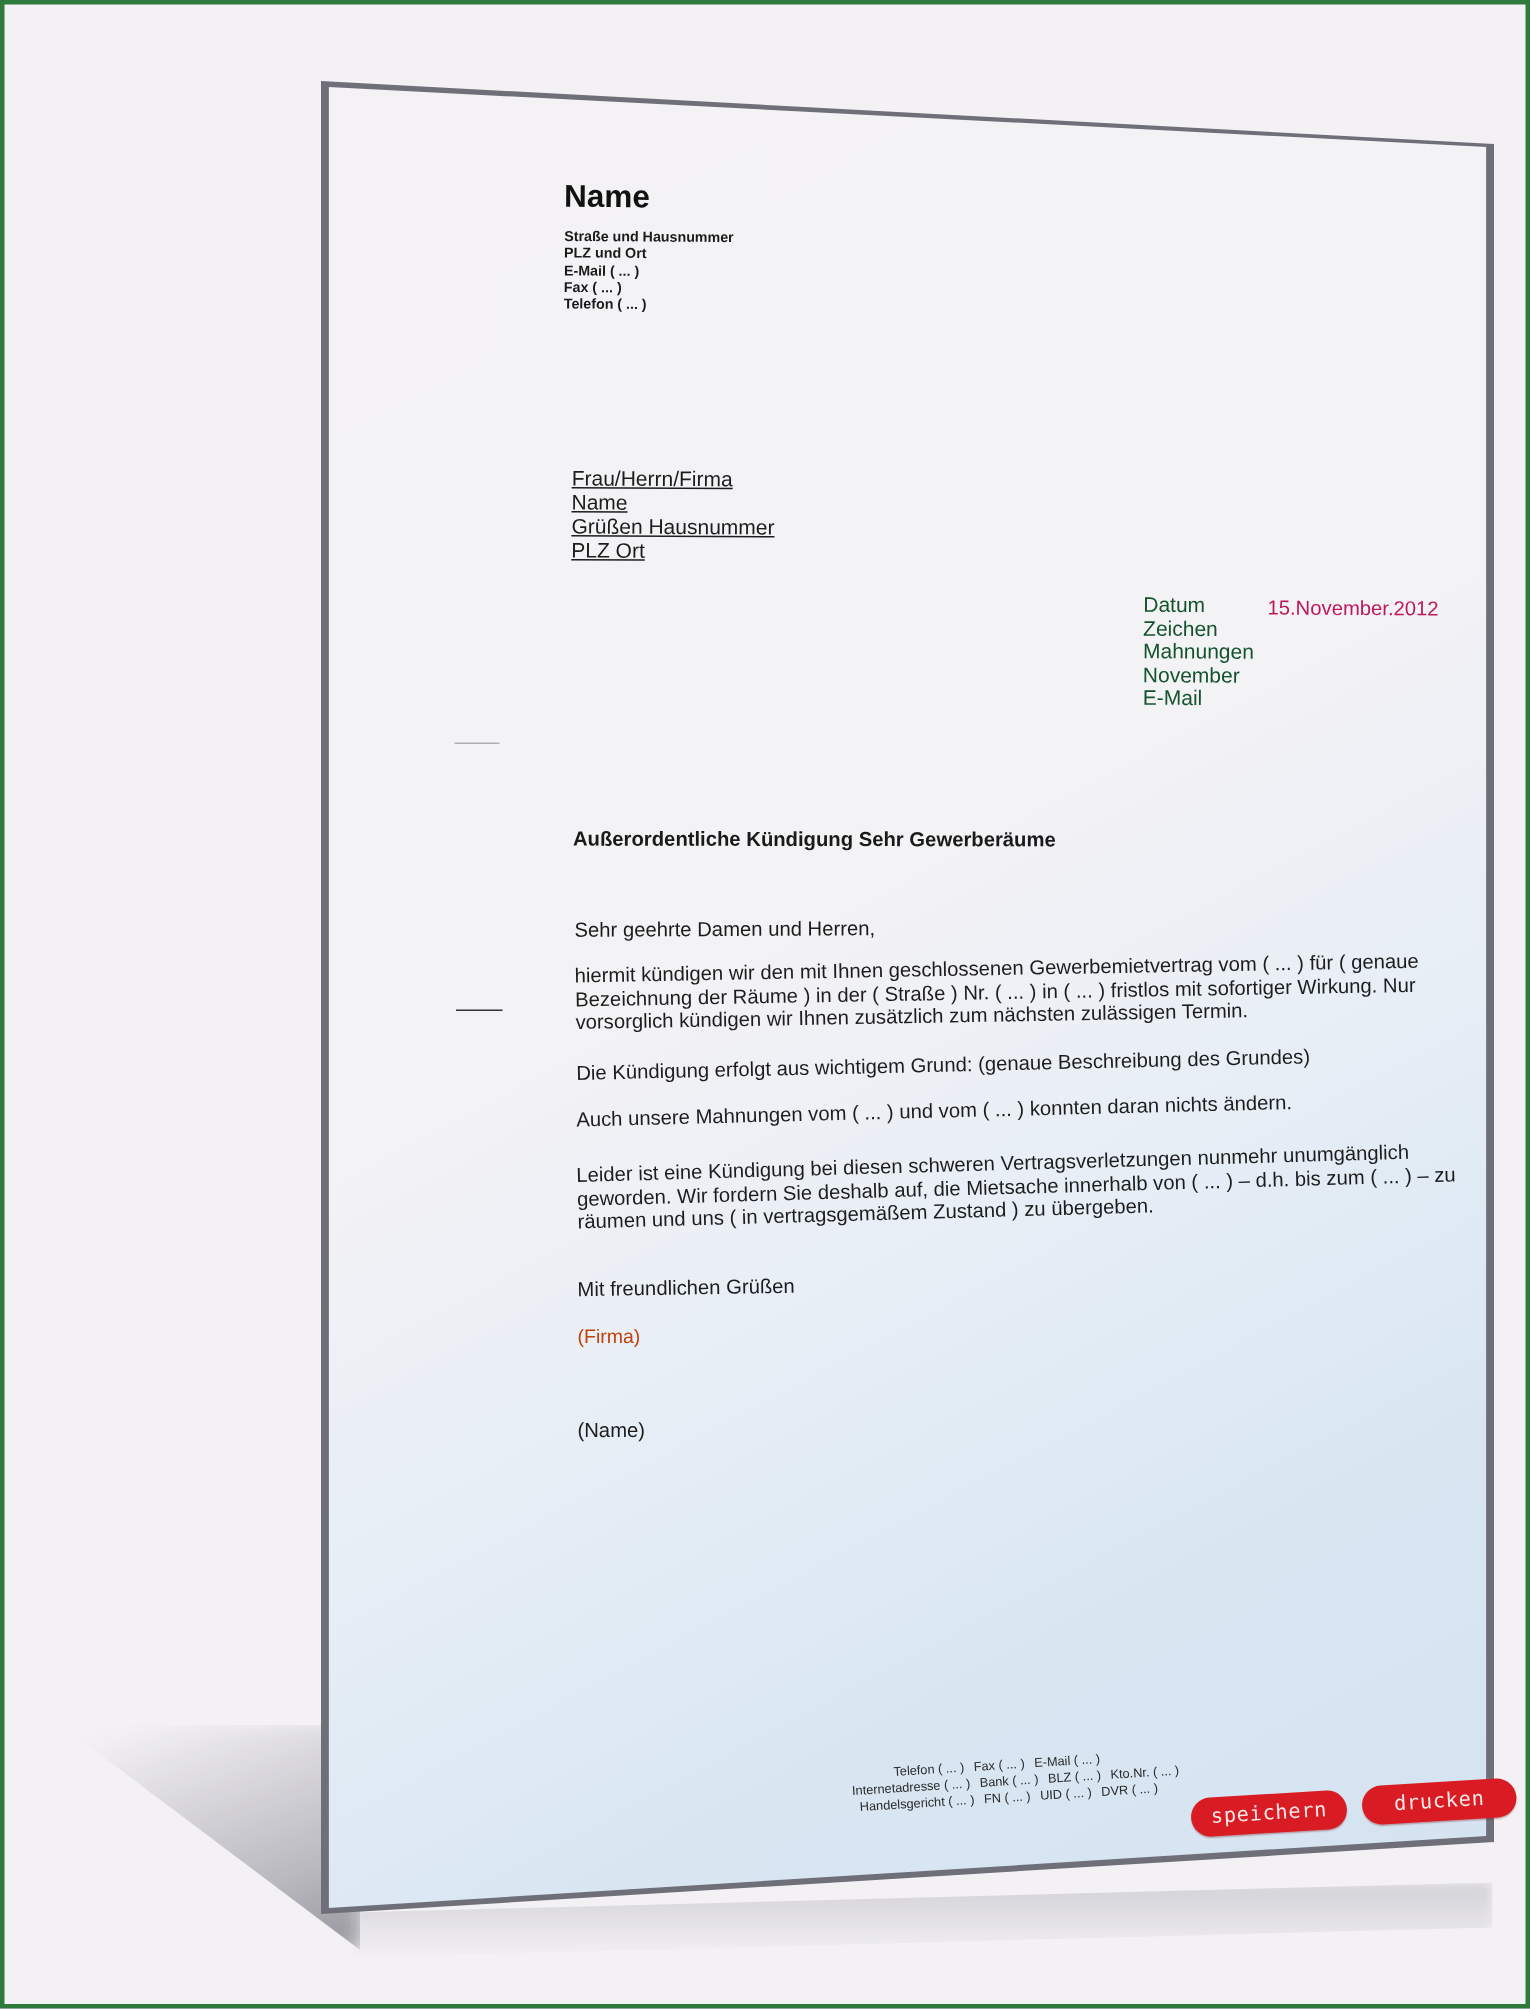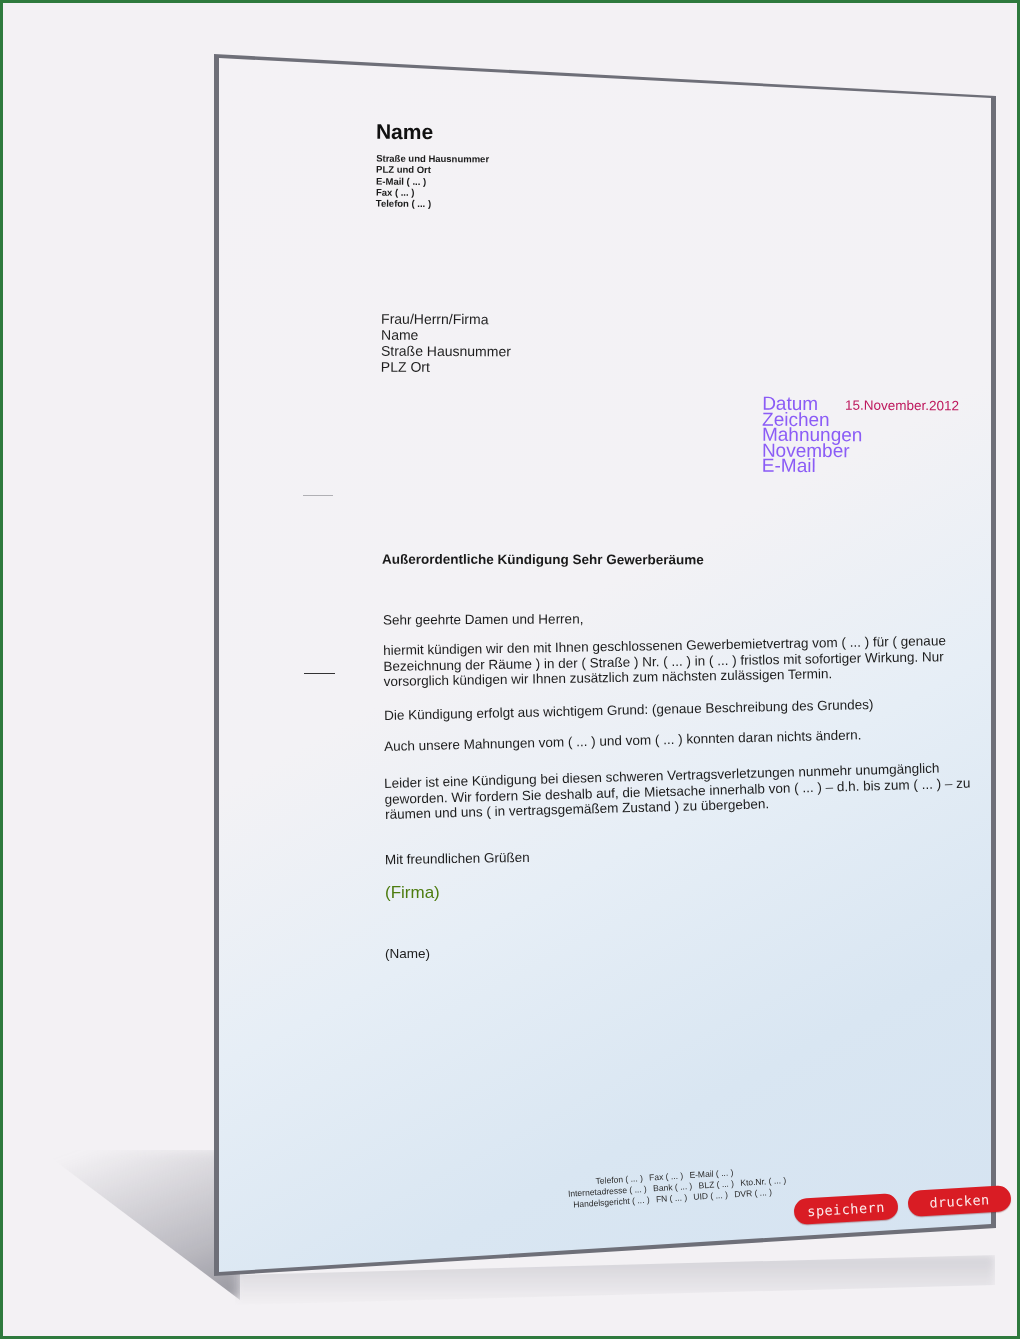--- a/index.html
+++ b/index.html
@@ -76,24 +76,25 @@
     }
     .sender-lines {
       left: 328px; top: 153px;
       font-size: 9.5px; font-weight: bold; line-height: 11.3px; color: #1a1a1a;
       transform: rotate(0.4deg);
     }
     .recipient {
       left: 333px; top: 311px;
       font-size: 14px; line-height: 16px; color: #1d1d1d;
       transform: rotate(0.3deg);
+      text-decoration: underline;
     }
     .meta-labels {
       left: 714px; top: 396px;
-      font-size: 19px; line-height: 15.5px; color: #8b5cf6;
+      font-size: 14px; line-height: 15.5px; color: #14532d;
       transform: rotate(0.3deg);
     }
     .meta-date {
       left: 797px; top: 398px;
       font-size: 13.5px; color: #be185d;
       transform: rotate(0.3deg);
     }
     .fold-mark {
       position: absolute;
       height: 1px;
@@ -120,21 +121,21 @@
     .p2 { left: 336px; top: 708px; transform: rotate(-1.3deg); }
     .p3 { left: 336px; top: 739px; transform: rotate(-1.4deg); }
     .p4 { left: 336px; top: 776px; transform: rotate(-1.6deg); }
     .closing {
       left: 337px; top: 851px;
       font-size: 13.5px; color: #1d1d1d;
       transform: rotate(-0.9deg);
     }
     .sig-firma {
       left: 337px; top: 883px;
-      font-size: 17px; color: #4d7c0f;
+      font-size: 13px; color: #c2410c;
     }
     .sig-name {
       left: 337px; top: 946px;
       font-size: 13.5px; color: #1d1d1d;
     }
 
     .footer-info {
       left: 515px; top: 1178px;
       font-size: 8.5px; line-height: 11px; color: #2a2a2a;
       transform: rotate(-3.6deg);
@@ -183,21 +184,21 @@
     <div>Straße und Hausnummer</div>
     <div>PLZ und Ort</div>
     <div>E-Mail ( ... )</div>
     <div>Fax ( ... )</div>
     <div>Telefon ( ... )</div>
   </div>
 
   <div class="abs recipient">
     <div>Frau/Herrn/Firma</div>
     <div>Name</div>
-    <div>Straße Hausnummer</div>
+    <div>Grüßen Hausnummer</div>
     <div>PLZ Ort</div>
   </div>
 
   <div class="abs meta-labels">
     <div>Datum</div>
     <div>Zeichen</div>
     <div>Mahnungen</div>
     <div>November</div>
     <div>E-Mail</div>
   </div>

